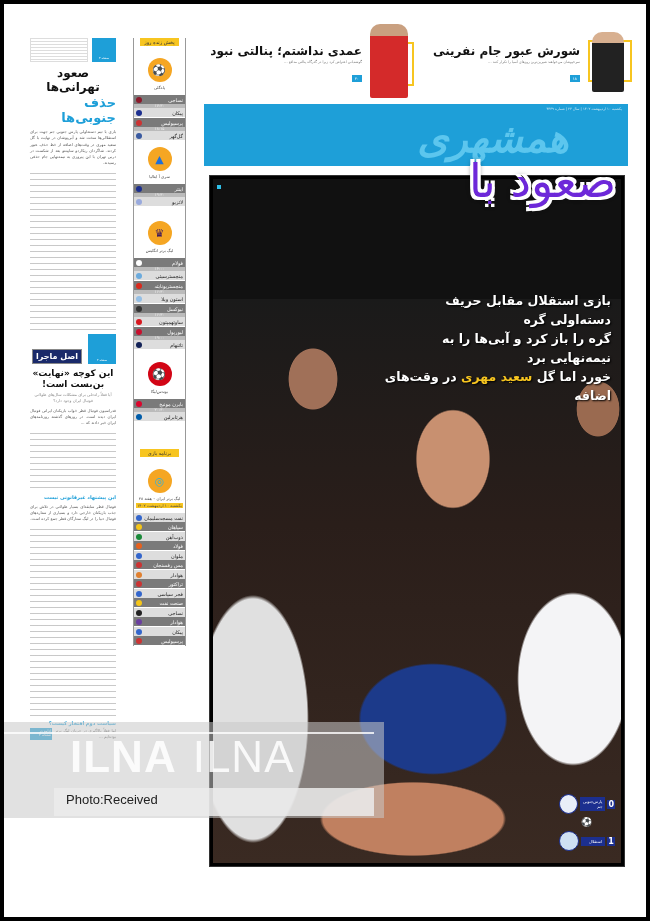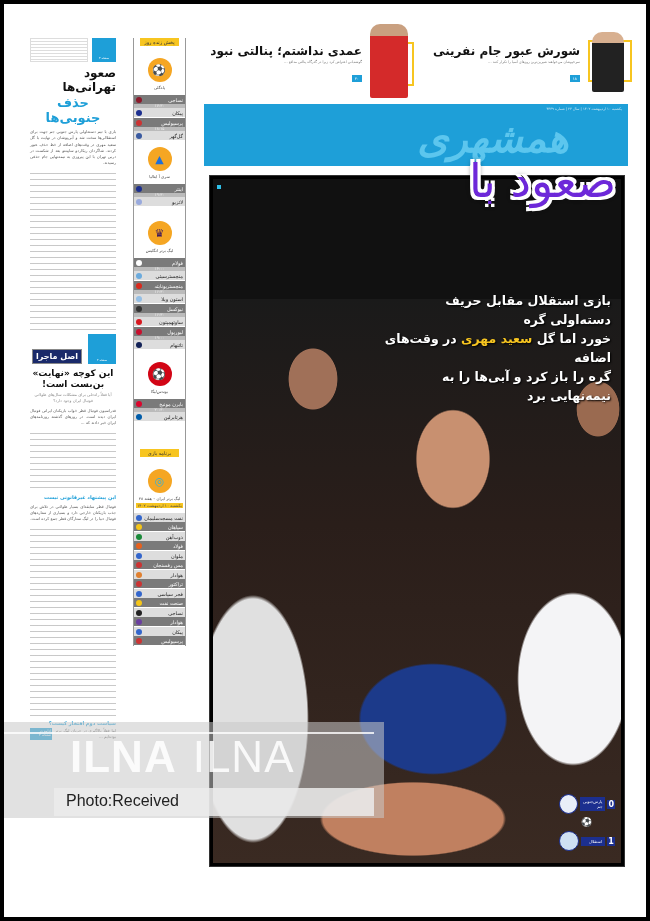--- a/index.html
+++ b/index.html
@@ -5,22 +5,22 @@
   * { box-sizing: border-box; margin: 0; padding: 0; }
   html, body { width: 650px; height: 921px; background: #000; overflow: hidden; }
   body { font-family: "DejaVu Sans", sans-serif; position: relative; }
   .page { position: absolute; left: 4px; top: 4px; width: 642px; height: 913px; background: #fff; overflow: hidden; }
 
   
   .lcol { position: absolute; left: 26px; top: 34px; width: 86px; direction: rtl; }
   .lbox-head { display: flex; gap: 4px; height: 24px; }
   .lbox-lines { flex: 1; background: repeating-linear-gradient(#fff 0 2px, #ddd 2px 3px); border: 1px solid #ddd; }
   .lbox-blue { width: 24px; background: #1e9fd8; color: #fff; font-size: 3px; display: flex; align-items: flex-end; justify-content: center; padding-bottom: 2px; }
-  .l-title1 { font-size: 12px; font-weight: bold; text-align: right; margin-top: 4px; color: #111; }
-  .l-title2 { font-size: 13px; font-weight: bold; text-align: center; color: #1e9fd8; margin-top: 1px; }
+  .l-title1 { font-size: 12px; font-weight: bold; text-align: center; margin-top: 4px; color: #111; }
+  .l-title2 { font-size: 13px; font-weight: bold; text-align: right; color: #1e9fd8; margin-top: 1px; }
   .l-body { font-size: 4px; line-height: 6.3px; color: #555; text-align: justify; margin-top: 4px; }
   .l-body-filler { height: 3px; margin: 3px 0; background: #aaa; opacity: .5; }
   .asl-logo { display: inline-block; background: #1a2a6a; color: #fff; font-size: 8px; font-weight: bold; padding: 2px 3px; border: 1px solid #888; }
   .l-title3 { font-size: 9px; font-weight: bold; text-align: center; color: #111; margin-top: 4px; line-height: 11px; }
   .l-sub { font-size: 4px; color: #888; text-align: center; margin-top: 2px; line-height: 6px; }
   .l-subhead { font-size: 5px; color: #1e9fd8; font-weight: bold; margin-top: 4px; }
 
   
   .scol { position: absolute; left: 129px; top: 34px; width: 53px; direction: rtl; border-left: 1px solid #999; border-right: 1px solid #999; }
   .badge-y { background: #f7c520; font-size: 5px; text-align: center; margin: 0 6px 6px; padding: 1px 0; color: #333; }
@@ -74,21 +74,21 @@
   .score-num { background: #1c2f8f; color: #fff; font-size: 8px; font-weight: bold; width: 8px; text-align: center; }
   .score-team { background: #1c2f8f; color: #fff; font-size: 4px; padding: 2px 3px; flex: 1; }
   .score-logo { width: 20px; height: 20px; border-radius: 50%; background: #dde6f4; border: 1px solid #1c2f8f; }
 
   
   .wm-band { position: absolute; left: 0; top: 718px; width: 380px; height: 96px; background: rgba(200,200,200,.55); }
   .wm-line { position: absolute; left: 0; top: 728px; width: 370px; height: 2px; background: rgba(255,255,255,.8); }
   .wm-text { position: absolute; left: 60px; top: 728px; font-family: "Liberation Sans", sans-serif; font-size: 44px; color: rgba(255,255,255,.85); letter-spacing: 1px; }
   .wm-text b { font-weight: bold; margin-left: 6px; }
   .wm-text span { font-weight: normal; margin-left: 16px; }
-  .wm-credit { position: absolute; left: 50px; top: 784px; width: 320px; height: 28px; background: rgba(235,235,235,.85); font-family: "Liberation Sans", sans-serif; font-size: 16px; color: #222; padding: 4px 12px; }
+  .wm-credit { position: absolute; left: 50px; top: 784px; width: 320px; height: 28px; background: rgba(235,235,235,.85); font-family: "Liberation Sans", sans-serif; font-size: 13px; color: #222; padding: 4px 12px; }
 </style>
 </head>
 <body>
 
 <div class="page">
 
   <div class="lcol">
     <div class="lbox-head">
       <div class="lbox-blue">صفحه ۳</div>
       <div class="lbox-lines"></div>
@@ -331,22 +331,22 @@
     <div class="mast-bg">همشهری</div>
   </div>
 
   <div class="main">
     <div class="photo"></div>
     <div class="sidebar-credit">
         <i></i>
       </div>
     <div class="lead">
       <div>بازی استقلال مقابل حریف دسته‌اولی گره</div>
+      <div>گره را باز کرد و آبی‌ها را به نیمه‌نهایی برد</div>
       <div><span>خورد اما گل </span><span class="hl">سعید مهری</span><span> در وقت‌های اضافه</span></div>
-      <div>گره را باز کرد و آبی‌ها را به نیمه‌نهایی برد</div>
     </div>
     <div class="score">
       <div class="score-row">
         <span class="score-num">0</span>
         <span class="score-team">پارس‌جنوبی جم</span>
         <span class="score-logo" style="background:#e9eef8"></span>
       </div>
       <div style="text-align:center;font-size:9px;line-height:9px">⚽</div>
       <div class="score-row">
         <span class="score-num">1</span>

